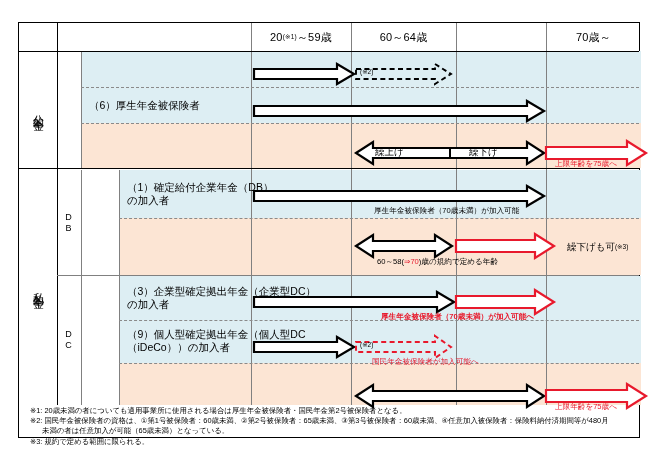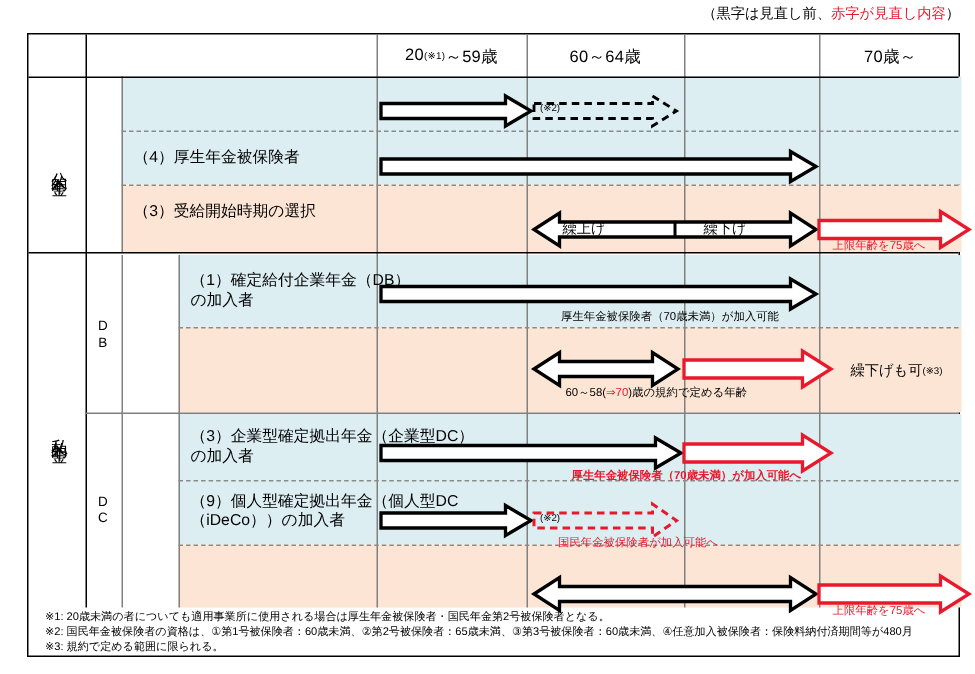--- a/index.html
+++ b/index.html
@@ -93,23 +93,20 @@
     font-size: 7.4px; line-height: 10.2px;
   }
   .footnotes div { white-space: nowrap; }
   .footnotes .ind { padding-left: 12px; }
 </style>
 </head>
 <body>
 
 <div class="page">
 
-  <div class="top-note">
-    <span>（黒字は見直し前、</span><span class="red">赤字が見直し内容</span><span>）</span>
-  </div>
 
   <div class="grid">
 
     <div class="band blue" style="left:62px; top:28px; width:560px; height:72px;"></div>
 
     <div class="band peach" style="left:62px; top:100px; width:560px; height:45px;"></div>
 
     <div class="band blue" style="left:100px; top:147px; width:522px; height:48px;"></div>
 
     <div class="band peach" style="left:100px; top:195px; width:522px; height:57px;"></div>
@@ -157,22 +154,21 @@
           <span>B</span>
         </div>
     </div>
     <div class="vlabel small" style="left:38px; top:252px; width:24px; height:130px;">
       <div>
           <span>D</span>
           <span>C</span>
         </div>
     </div>
 
-    <div class="rowtext" style="left:70px; top:76px;">（4）厚生年金被保険者</div>
-    <div class="rowtext" style="left:70px; top:112px;">（3）受給開始時期の選択</div>
+    <div class="rowtext" style="left:70px; top:76px;">（6）厚生年金被保険者</div>
     <div class="rowtext" style="left:108px; top:158px;">（1）確定給付企業年金（DB）
 の加入者</div>
     <div class="rowtext" style="left:108px; top:262px;">（3）企業型確定拠出年金（企業型DC）
 の加入者</div>
     <div class="rowtext" style="left:108px; top:305px;">（9）個人型確定拠出年金（個人型DC
 （iDeCo））の加入者</div>
 
     <div class="arrow" style="left:234px; top:40px;">
       <svg width="102" height="22" viewBox="0 0 102 22">
         <path d="M1,6 L84,6 L84,1 L101,11 L84,21 L84,16 L1,16 Z" fill="#ffffff" stroke="#000000" stroke-width="2.2" stroke-linejoin="miter"></path>
@@ -266,16 +262,17 @@
         <path d="M1,7 L82,7 L82,1 L101,13 L82,25 L82,19 L1,19 Z" fill="#ffffff" stroke="#e8192c" stroke-width="2.2" stroke-linejoin="miter"></path>
       </svg>
     </div>
     <div class="caption red" style="left:536px; top:379px;">上限年齢を75歳へ</div>
 
   </div>
 
   <div class="footnotes">
     <div>※1: 20歳未満の者についても適用事業所に使用される場合は厚生年金被保険者・国民年金第2号被保険者となる。</div>
     <div>※2: 国民年金被保険者の資格は、①第1号被保険者：60歳未満、②第2号被保険者：65歳未満、③第3号被保険者：60歳未満、④任意加入被保険者：保険料納付済期間等が480月</div>
+    <div class="ind">未満の者は任意加入が可能（65歳未満）となっている。</div>
     <div>※3: 規約で定める範囲に限られる。</div>
   </div>
 
 </div>
 
 </body></html>

